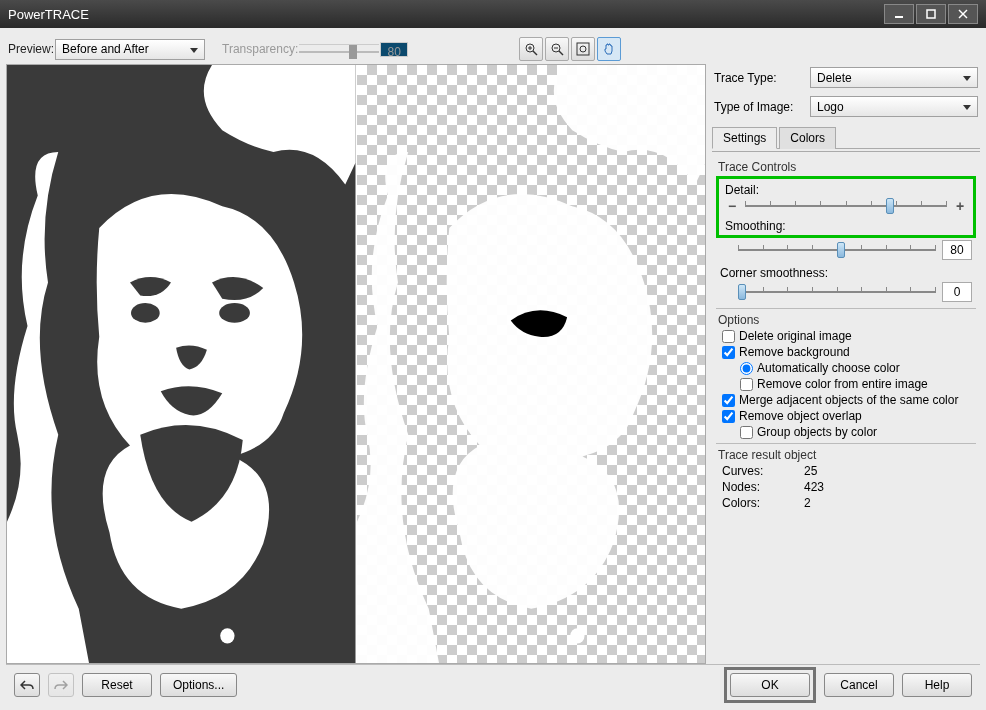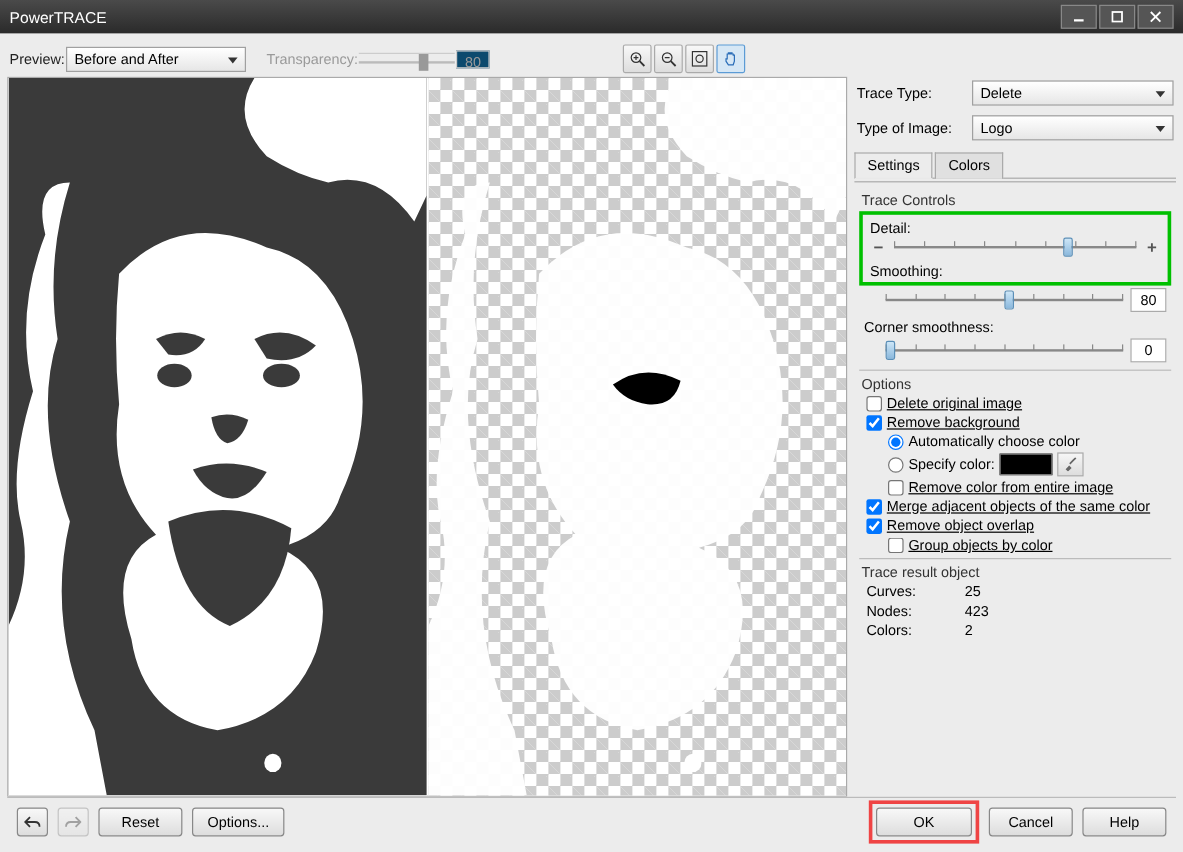--- a/index.html
+++ b/index.html
@@ -47,33 +47,33 @@
   .highlight-box { border:3px solid #00c000; padding:4px 6px 2px 6px; margin:2px 0; }
   .sliderrow { display:flex; align-items:center; gap:6px; margin:2px 0 6px 0; }
   .minus, .plus { width:14px; height:14px; display:flex; align-items:center; justify-content:center; font-weight:bold; color:#555; font-size:14px; }
   .sliderbar { flex:1; height:10px; position:relative; }
   .sliderbar::before { content:''; position:absolute; left:0; right:0; top:4px; height:2px; background:#888; }
   .sliderbar .ticks { position:absolute; left:0; right:0; top:0; display:flex; justify-content:space-between; }
   .sliderbar .ticks span { width:1px; height:5px; background:#888; }
   .slider-thumb { position:absolute; top:-3px; width:8px; height:16px; background:linear-gradient(#cde6f7,#8ab8dd); border:1px solid #5a8fb8; border-radius:2px; }
   .numbox { width:30px; height:20px; border:1px solid #aaa; background:#fff; text-align:center; line-height:18px; }
   .hr { border-top:1px solid #bbb; margin:4px 0; }
-  .chk { display:flex; align-items:center; gap:4px; margin:2px 0 2px 6px;text-decoration:underline; }
+  .chk { display:flex; align-items:center; gap:4px; margin:2px 0 2px 6px; }
   .chk input { width:13px; height:13px; }
   .radio { display:flex; align-items:center; gap:4px; margin:2px 0 2px 24px; }
   .colorswatch { width:44px; height:18px; background:#000; border:1px solid #777; }
   .eyedrop { width:22px; height:20px; border:1px solid #aaa; background:linear-gradient(#f6f6f6,#ddd); display:flex; align-items:center; justify-content:center; }
   .results { margin-top:4px; }
   .results .rrow { display:flex; margin:2px 0 2px 6px; }
   .results .rrow .k { width:82px; }
   .footer { height:40px; display:flex; align-items:center; padding:0 8px; gap:8px; border-top:1px solid #bbb; background:#ececec; }
   .btn { height:24px; padding:0 12px; border:1px solid #888; background:linear-gradient(#f8f8f8,#ddd); border-radius:3px; display:flex; align-items:center; justify-content:center; min-width:70px; }
   .iconbtn { width:26px; height:24px; border:1px solid #888; background:linear-gradient(#f8f8f8,#ddd); border-radius:3px; display:flex; align-items:center; justify-content:center; }
   .spacer { flex:1; }
-  .ok-highlight { border:3px solid #ef4444; padding:3px; display:flex; }
+  .ok-highlight { border:3px solid #737373; padding:3px; display:flex; }
   svg { display:block; }
 </style>
 </head>
 <body>
 
 <div class="window">
   <div class="titlebar">
     <span class="title">PowerTRACE</span>
     <div class="titlecontrols">
       <div class="titlebtn">
@@ -259,30 +259,20 @@
               <span>Delete original image</span>
             </label>
           <label class="chk">
               <input type="checkbox" checked="" style="">
               <span>Remove background</span>
             </label>
           <label class="radio">
               <input type="radio" name="bg" checked="" style="">
               <span>Automatically choose color</span>
             </label>
-          <label class="radio">
-              <input type="radio" name="bg" style="">
-              <span>Specify color:</span>
-            <div class="colorswatch"></div>
-            <div class="eyedrop">
-                <svg width="12" height="12" viewBox="0 0 12 12">
-                  <path d="M2 10 L5 7 L7 9 L4 12 Z M6 6 L9 3 L11 1 L10 0 L8 2 L5 5 Z" fill="#666"></path>
-                </svg>
-              </div>
-          </label>
           <label class="chk" style="margin-left:24px;">
               <input type="checkbox" style="">
               <span>Remove color from entire image</span>
             </label>
           <label class="chk">
               <input type="checkbox" checked="" style="">
               <span>Merge adjacent objects of the same color</span>
             </label>
           <label class="chk">
               <input type="checkbox" checked="" style="">

